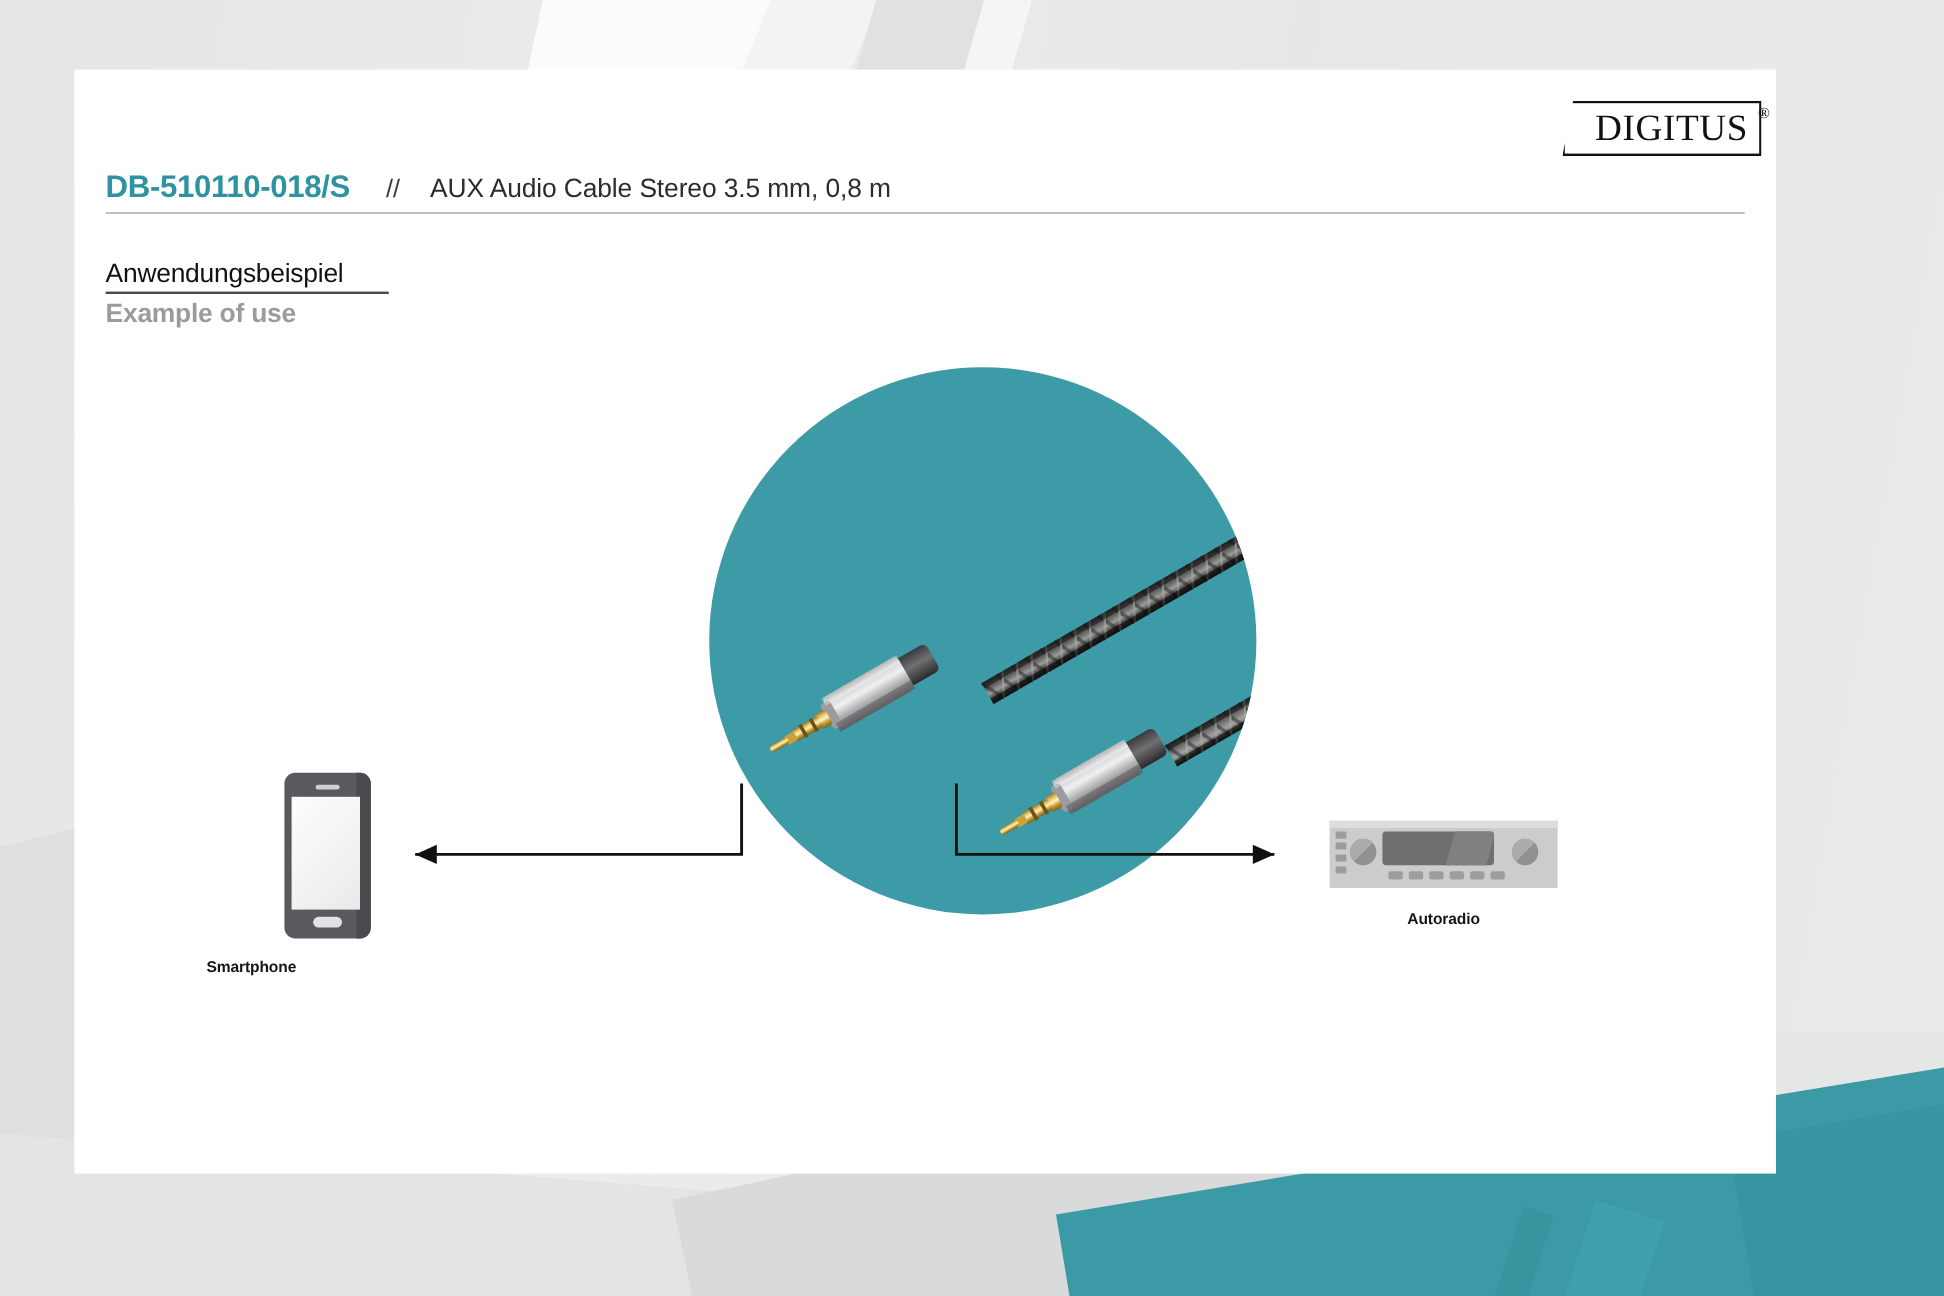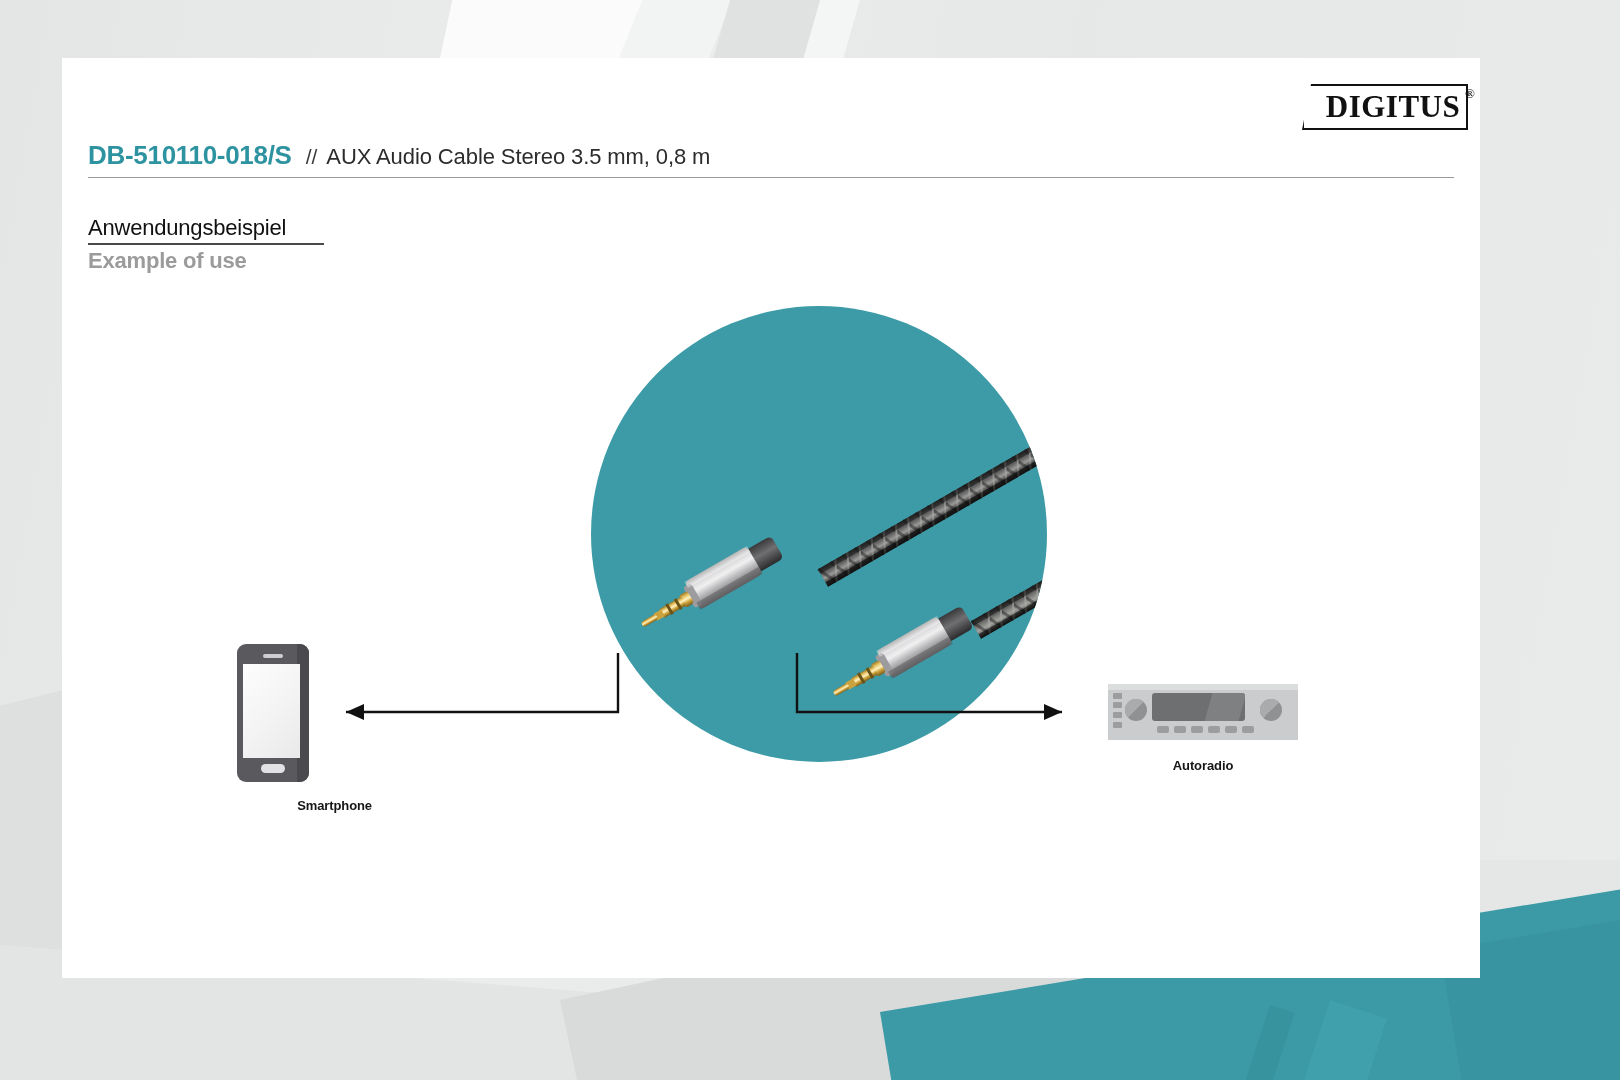--- a/index.html
+++ b/index.html
@@ -117,42 +117,42 @@
     border: 2.5px solid #111;
     
     clip-path: polygon(9px 0, 100% 0, 100% 100%, 0 100%);
   }
   #logo .logo-word {
     position: absolute;
     left: 16px; top: 5px;
     width: 150px;
     font-family: "Liberation Serif", serif;
     font-size: 31px;
-    font-weight: 700;
+    font-weight: 400;
     letter-spacing: 0.5px;
     color: #111;
     line-height: 36px;
     text-align: center;
   }
   #logo .logo-reg {
     position: absolute;
     left: 163px; top: 2px;
     font-family: "Liberation Serif", serif;
     font-size: 13px;
     color: #111;
   }
 
   
   #title-row {
     position: absolute;
     left: 26px; top: 82px;
     width: 1366px;
     display: flex;
     align-items: baseline;
-    gap: 0px;
+    gap: 16px;
   }
   #sku {
     color: #2e93a0;
     font-size: 26px;
     font-weight: 700;
     letter-spacing: -0.3px;
     white-space: nowrap;
   }
   #sep {
     color: #3a3a3a;
@@ -239,21 +239,21 @@
     background: #cfcfd2; border-radius: 2px;
   }
   .phone-home {
     position: absolute;
     left: 24px; top: 120px; width: 24px; height: 9px;
     background: #e2e2e4; border-radius: 5px;
   }
   #phone-label {
     position: absolute;
     left: 110px; top: 740px; width: 200px;
-    text-align: right;
+    text-align: left;
     font-size: 13px; font-weight: 700; color: #161616;
     letter-spacing: -0.1px;
   }
 
   #radio {
     position: absolute;
     left: 1046px; top: 626px;
     width: 190px; height: 56px;
   }
   .radio-body {

